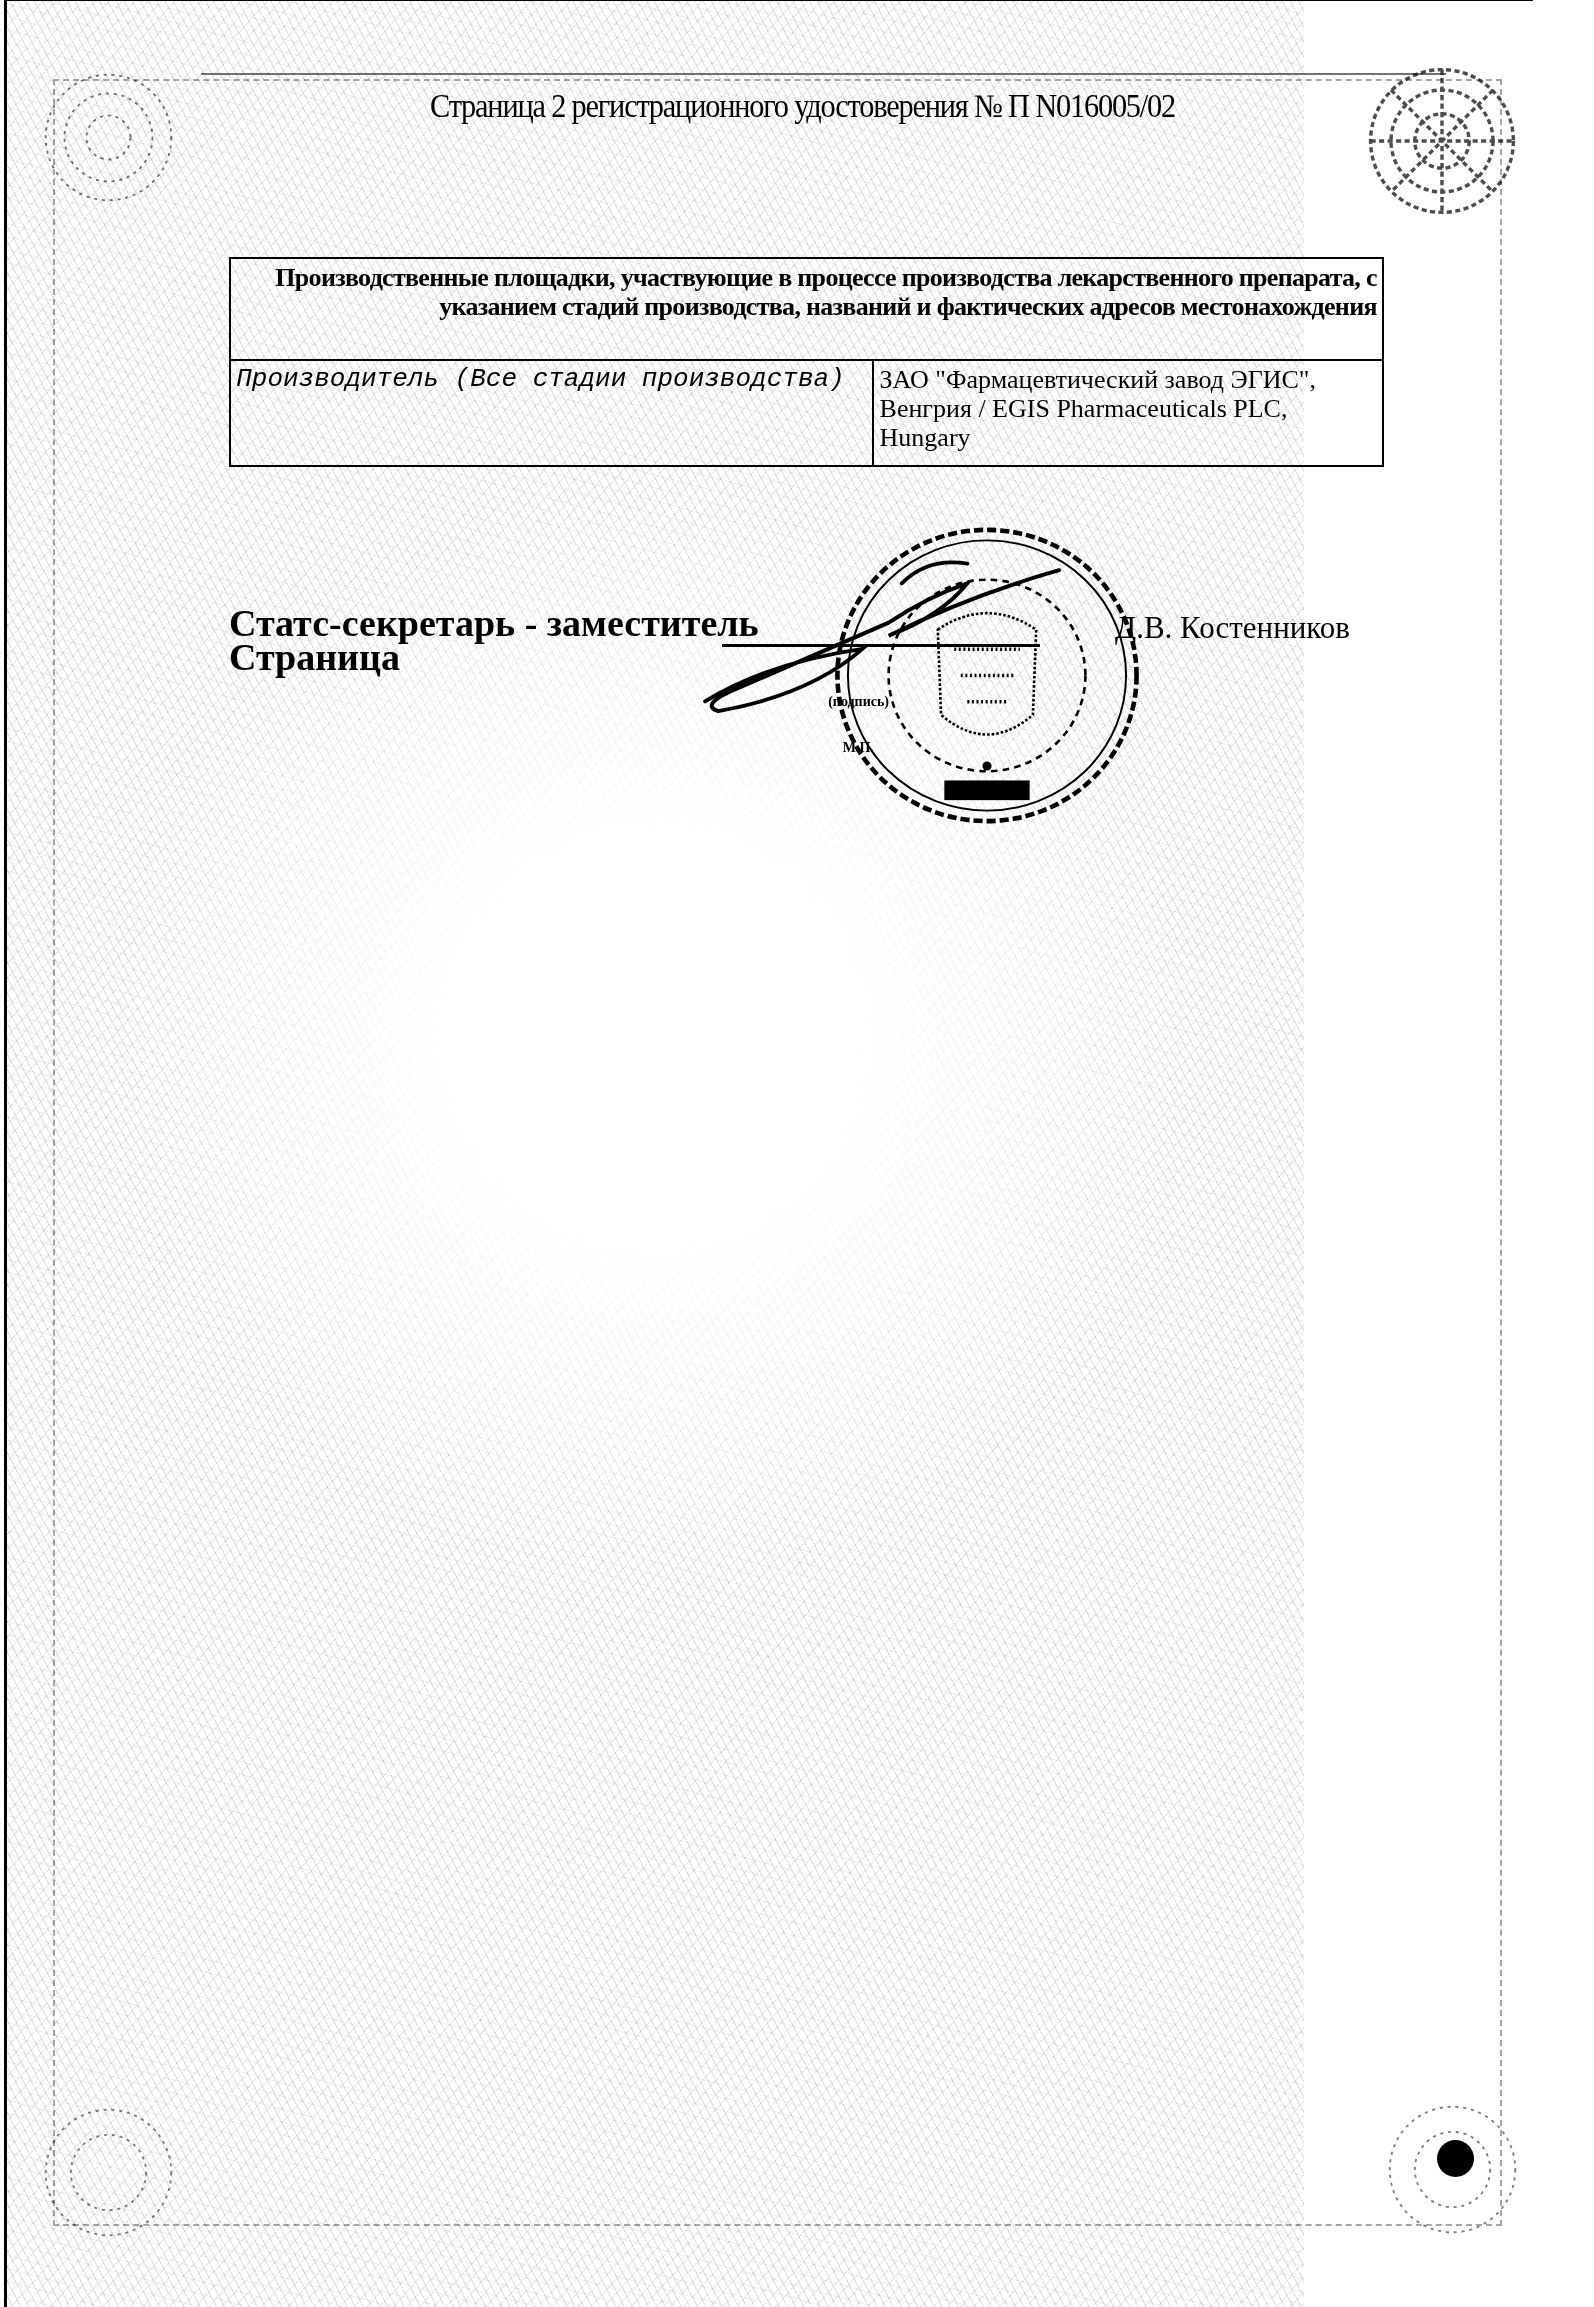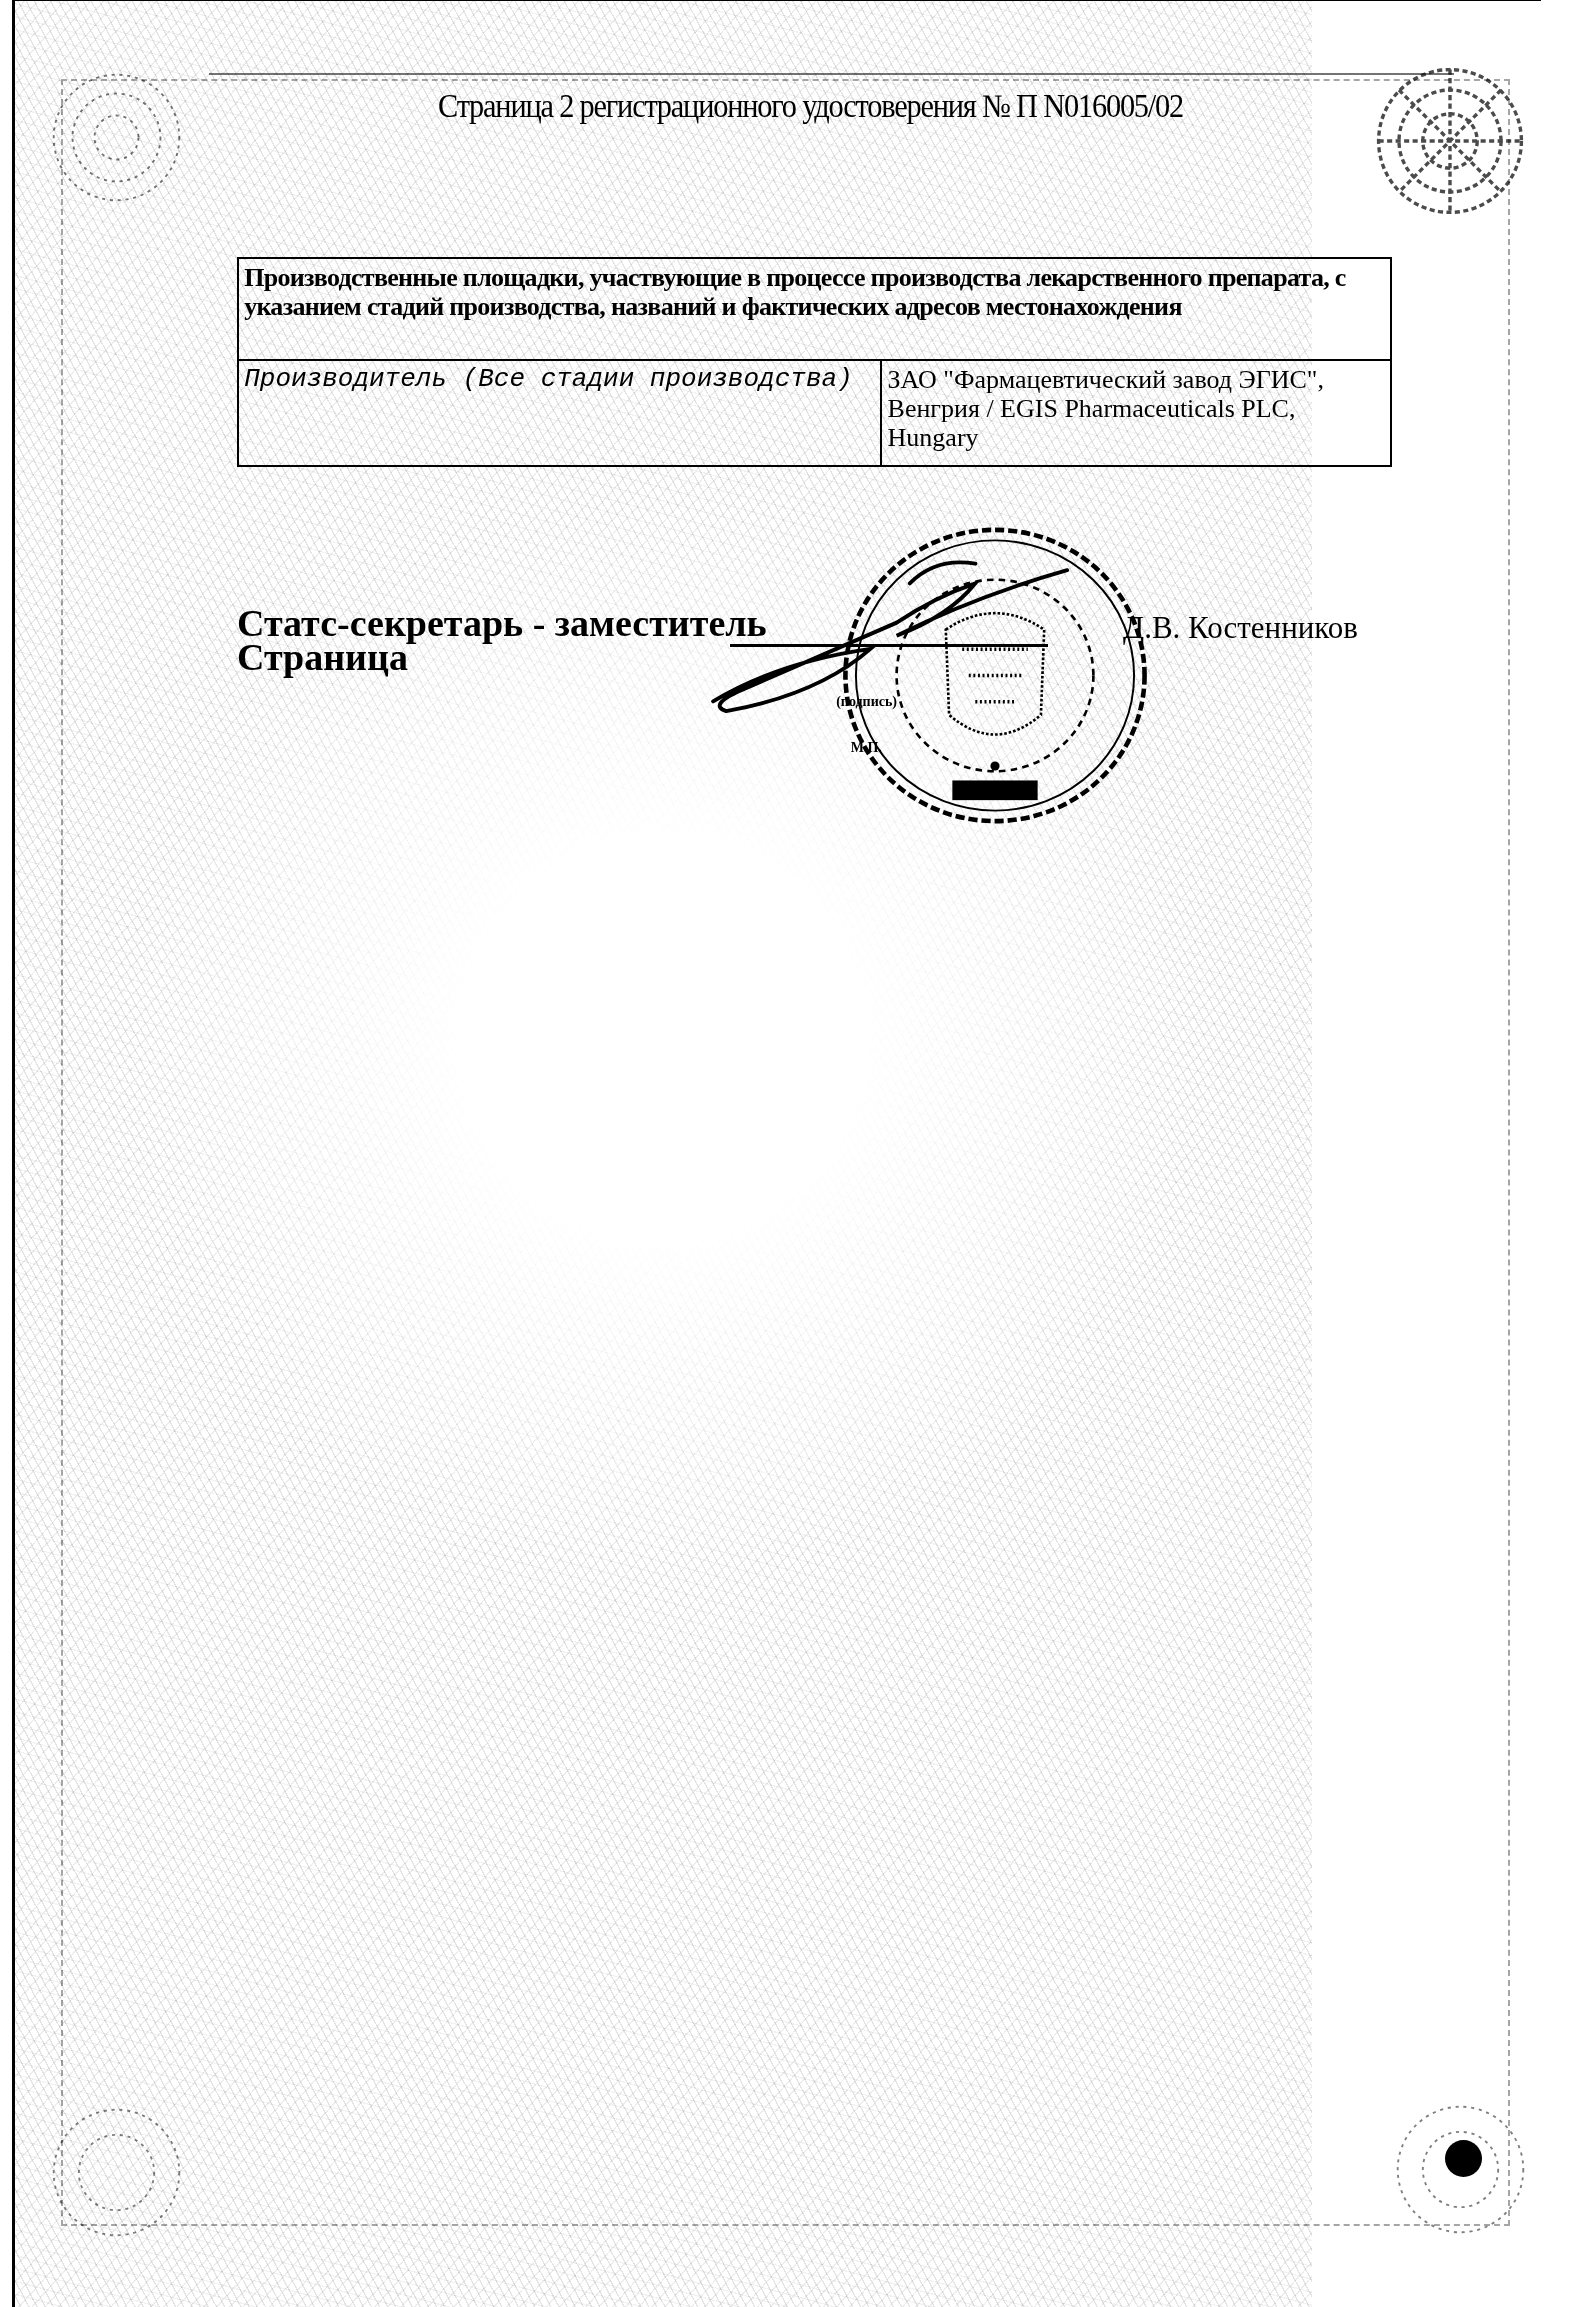--- a/index.html
+++ b/index.html
@@ -1,18 +1,18 @@
 <!DOCTYPE html>
 <html style="font-size:10.5px"><head>
   <meta charset="utf-8">
   <style>
     html, body { margin: 0; padding: 0; background: #ffffff; }
     body { width: 1595px; height: 2307px; position: relative; overflow: hidden; font-family: "Liberation Serif", "DejaVu Serif", serif; color: #000; }
     .page {
-      position: absolute; left: 12px; top: 0; width: 1300px; height: 2307px;
+      position: absolute; left: 4px; top: 0; width: 1300px; height: 2307px;
       background-color: #ffffff;
       background-image:
         radial-gradient(circle at 50% 45%, rgba(255,255,255,1) 0, rgba(255,255,255,1) 197px, rgba(255,255,255,0) 537px),
         repeating-linear-gradient(62deg, rgba(0,0,0,0.10) 0 1.3px, rgba(255,255,255,0) 1.3px 7.2px),
         repeating-linear-gradient(-48deg, rgba(0,0,0,0.07) 0 1.3px, rgba(255,255,255,0) 1.3px 9.8px),
         repeating-linear-gradient(15deg, rgba(0,0,0,0.05) 0 1.3px, rgba(255,255,255,0) 1.3px 12.5px);
     }
     .page-edge-left { position: absolute; left: 0; top: 0; width: 3.3px; height: 2307px; background: #000; }
     .page-edge-top { position: absolute; left: 0; top: 0; width: 1529px; height: 1.3px; background: #000; }
     .page-edge-right-blank { position: absolute; left: 1530px; top: 0; width: 64px; height: 2307px; background: #fff; }
@@ -26,21 +26,21 @@
       position: absolute; left: 426px; top: 87px; width: 826px;
       font-size: 33px; line-height: 39px; letter-spacing: -1.3px; white-space: nowrap;
       transform: scaleX(0.92); transform-origin: left top;
     }
     .header-rule { position: absolute; left: 197px; top: 73px; width: 1245px; height: 2px; background: rgba(0,0,0,0.55); }
     table.sites {
       position: absolute; left: 225px; top: 257px; width: 1155px; border-collapse: collapse;
       font-size: 26px; line-height: 29px;
     }
     table.sites td { border: 2.6px solid #000; vertical-align: top; padding: 3.9px 5.2px; }
-    .cell-header { height: 92px; font-weight: bold; letter-spacing: -0.7px; }
+    .cell-header { height: 92px; font-weight: bold; letter-spacing: -0.7px; text-align: right; }
     .cell-role { width: 631px; height: 96px; font-style: italic; font-family: Liberation Mono, monospace; }
     .cell-company { height: 96px; }
     .cell-address { height: 39px; }
     .sig-role {
       position: absolute; left: 225px; top: 606px; font-size: 38px; line-height: 34px; font-weight: bold;
     }
     .sig-line { position: absolute; left: 718px; top: 644px; width: 318px; height: 2.6px; background: #000; }
     .sig-name { position: absolute; left: 1111px; top: 611px; font-size: 31px; line-height: 34px; font-weight: normal; white-space: nowrap; }
     .stamp { position: absolute; left: 819px; top: 518px; width: 328px; height: 315px; }
     .stamp svg { width: 100%; height: 100%; }

